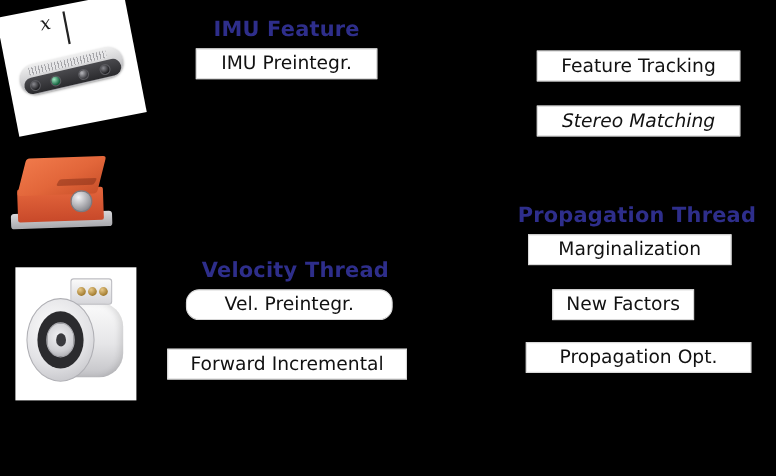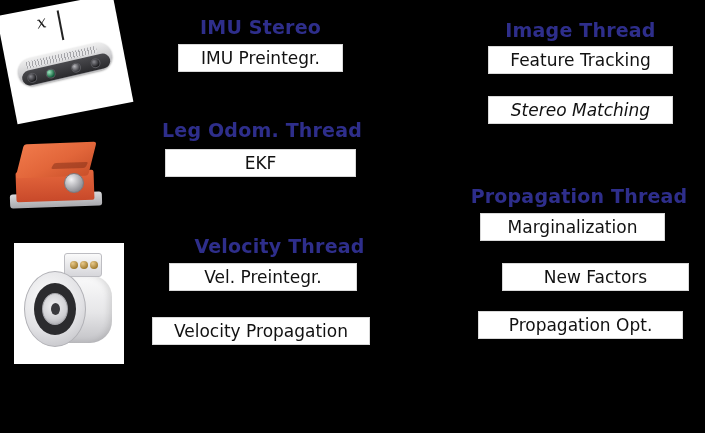--- a/index.html
+++ b/index.html
@@ -296,32 +296,29 @@
       <div class="motor-post p1"></div>
       <div class="motor-post p2"></div>
       <div class="motor-post p3"></div>
     </div>
     <div class="motor-flange"></div>
     <div class="motor-ring"></div>
     <div class="motor-hub"></div>
     <div class="motor-bore"></div>
   </div>
 
-  <div class="thread-title" style="left:178px; top:16px; width:165px;">IMU Stereo</div>
+  <div class="thread-title" style="left:178px; top:16px; width:165px;">IMU Feature</div>
   <div class="module-box" style="left:178px; top:44px; width:165px; height:28px;">IMU Preintegr.</div>
 
-  <div class="thread-title" style="left:159px; top:119px; width:206px;">Leg Odom. Thread</div>
-  <div class="module-box" style="left:165px; top:149px; width:191px; height:28px;">EKF</div>
-
-  <div class="thread-title" style="left:192px; top:235px; width:175px;">Velocity Thread</div>
-  <div class="module-box" style="left:169px; top:263px; width:188px; height:28px;">Vel. Preintegr.</div>
-  <div class="module-box" style="left:152px; top:317px; width:218px; height:28px;">Velocity Propagation</div>
-
-  <div class="thread-title" style="left:500px; top:19px; width:161px;">Image Thread</div>
+
+  <div class="thread-title" style="left:181px; top:235px; width:175px;">Velocity Thread</div>
+  <div class="module-box" style="left:169px; top:263px; width:188px; height:28px;border-radius:12px;">Vel. Preintegr.</div>
+  <div class="module-box" style="left:152px; top:317px; width:218px; height:28px;">Forward Incremental</div>
+
   <div class="module-box" style="left:488px; top:46px; width:185px; height:28px;">Feature Tracking</div>
   <div class="module-box" style="left:488px; top:96px; width:185px; height:28px;font-style:italic;">Stereo Matching</div>
 
   <div class="thread-title" style="left:466px; top:185px; width:226px;">Propagation Thread</div>
   <div class="module-box" style="left:480px; top:213px; width:185px; height:28px;">Marginalization</div>
-  <div class="module-box" style="left:502px; top:263px; width:187px; height:28px;">New Factors</div>
+  <div class="module-box" style="left:502px; top:263px; width:129px; height:28px;">New Factors</div>
   <div class="module-box" style="left:478px; top:311px; width:205px; height:28px;">Propagation Opt.</div>
 
 </div>
 
 </body></html>

